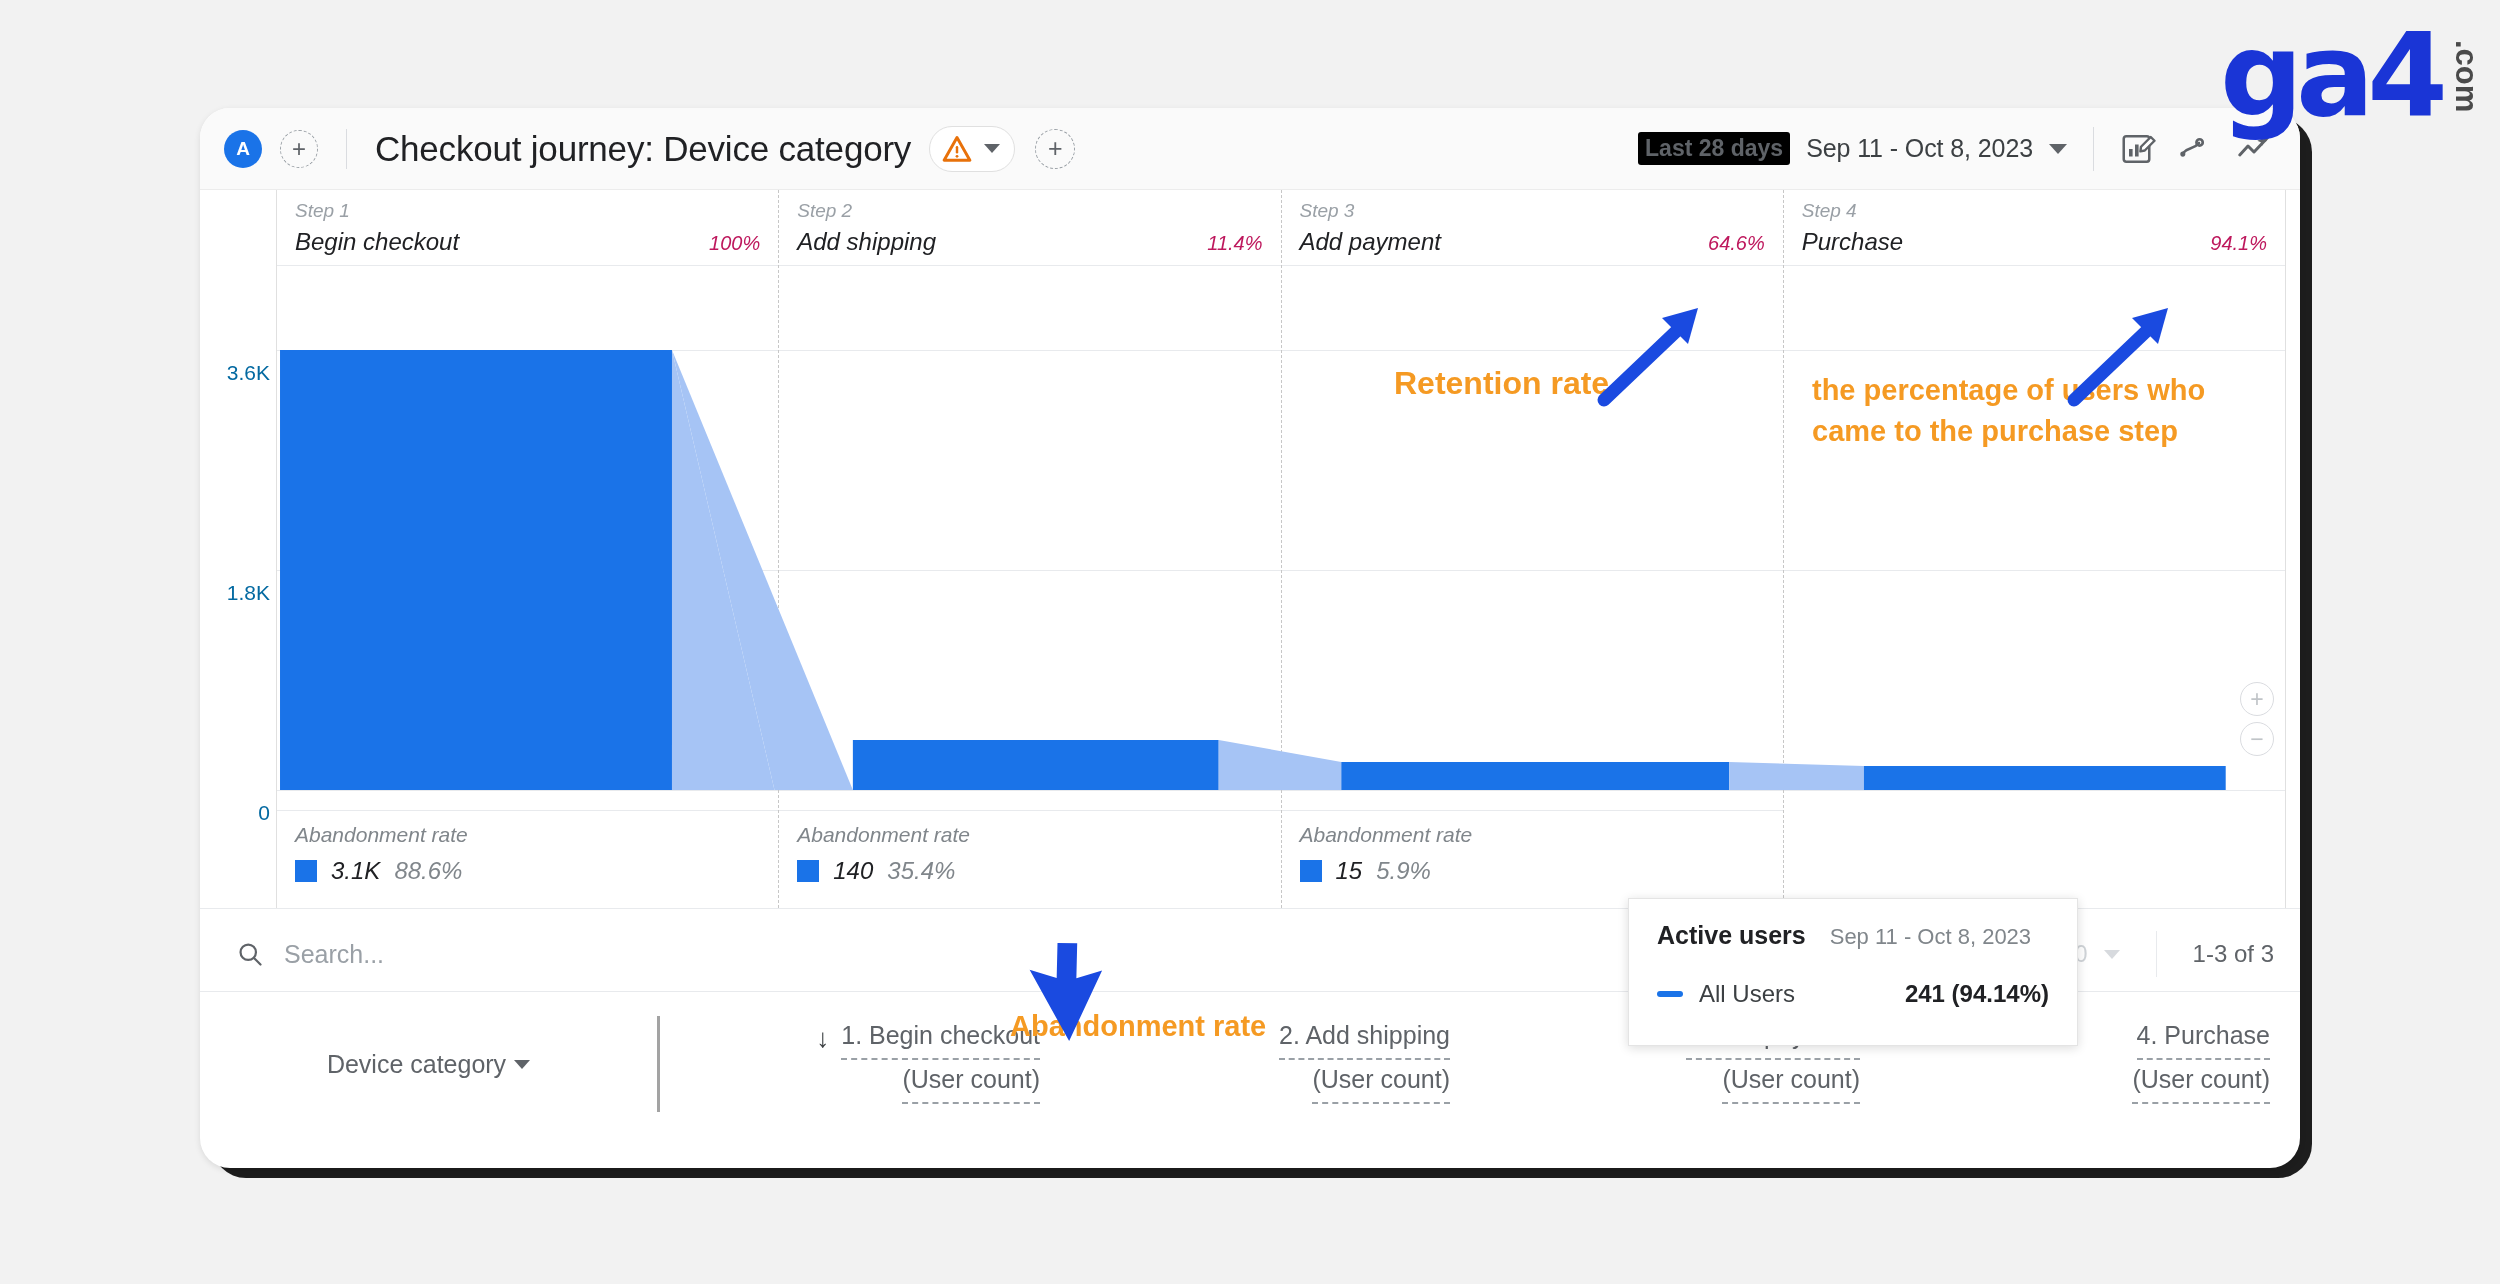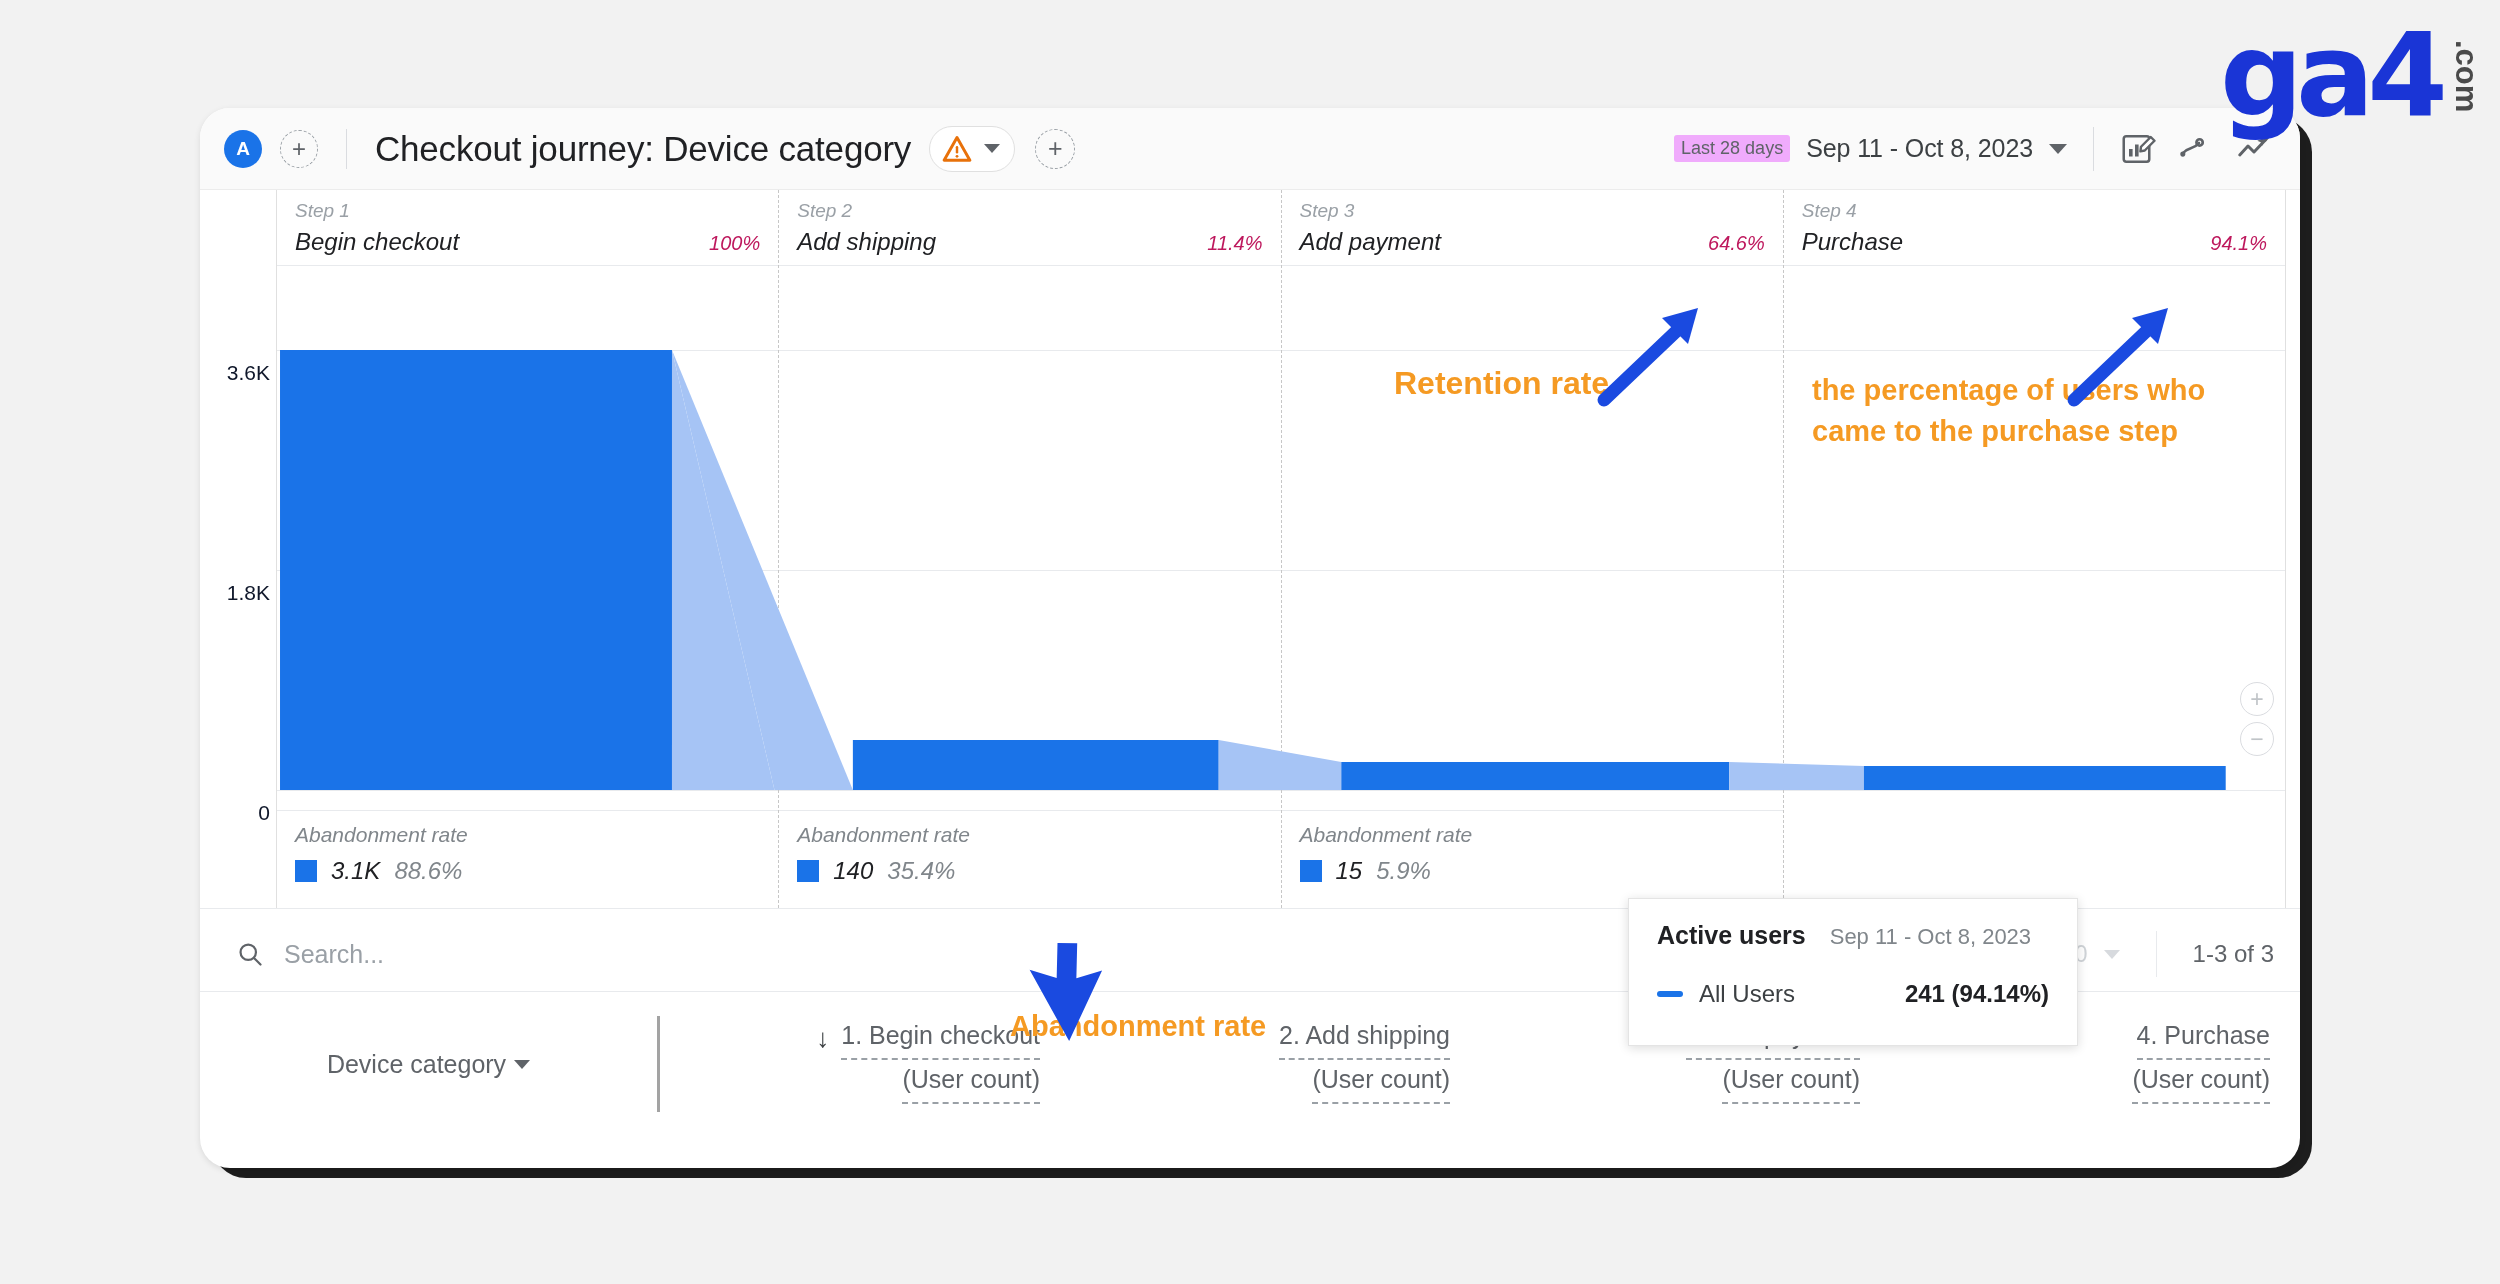--- a/index.html
+++ b/index.html
@@ -112,22 +112,22 @@
     width: 40px; height: 40px; border-radius: 50%;
     border: 1.6px dashed #9aa0a6;
     display: flex; align-items: center; justify-content: center;
     color: #5f6368; font-size: 25px; line-height: 1;
     margin-left: 20px; flex: 0 0 auto;
   }
   .hdr-right {
     margin-left: auto; display: flex; align-items: center; gap: 0;
   }
   .badge-pill {
-    font-size: 18px; color: #5f6368; font-weight: 400;
-    background: #f0abfc; padding: 3px 7px; border-radius: 3px;
+    font-size: 23px; color: #5f6368; font-weight: 700;
+    background: #000000; padding: 3px 7px; border-radius: 3px;
     margin-right: 16px; white-space: nowrap;
   }
   .date-text {
     font-size: 25px; color: #3c4043; white-space: nowrap;
     letter-spacing: -0.1px;
   }
   .date-caret {
     width: 0; height: 0; margin-left: 16px;
     border-left: 9px solid transparent;
     border-right: 9px solid transparent;
@@ -144,21 +144,21 @@
     position: relative;
     height: 718px;
     background: #fff;
   }
   .y-axis {
     position: absolute; left: 0; top: 0; width: 76px; height: 620px;
     z-index: 4;
   }
   .y-lbl {
     position: absolute; right: 6px;
-    font-size: 21px; color: #0f172a; text-align: right;
+    font-size: 21px; color: #0369a1; text-align: right;
     transform: translateY(-50%);
     white-space: nowrap;
     margin-left: 8px;
   }
   .grid-line {
     position: absolute; left: 76px; right: 14px; height: 1px;
     background: #e8eaed;
   }
 
   

